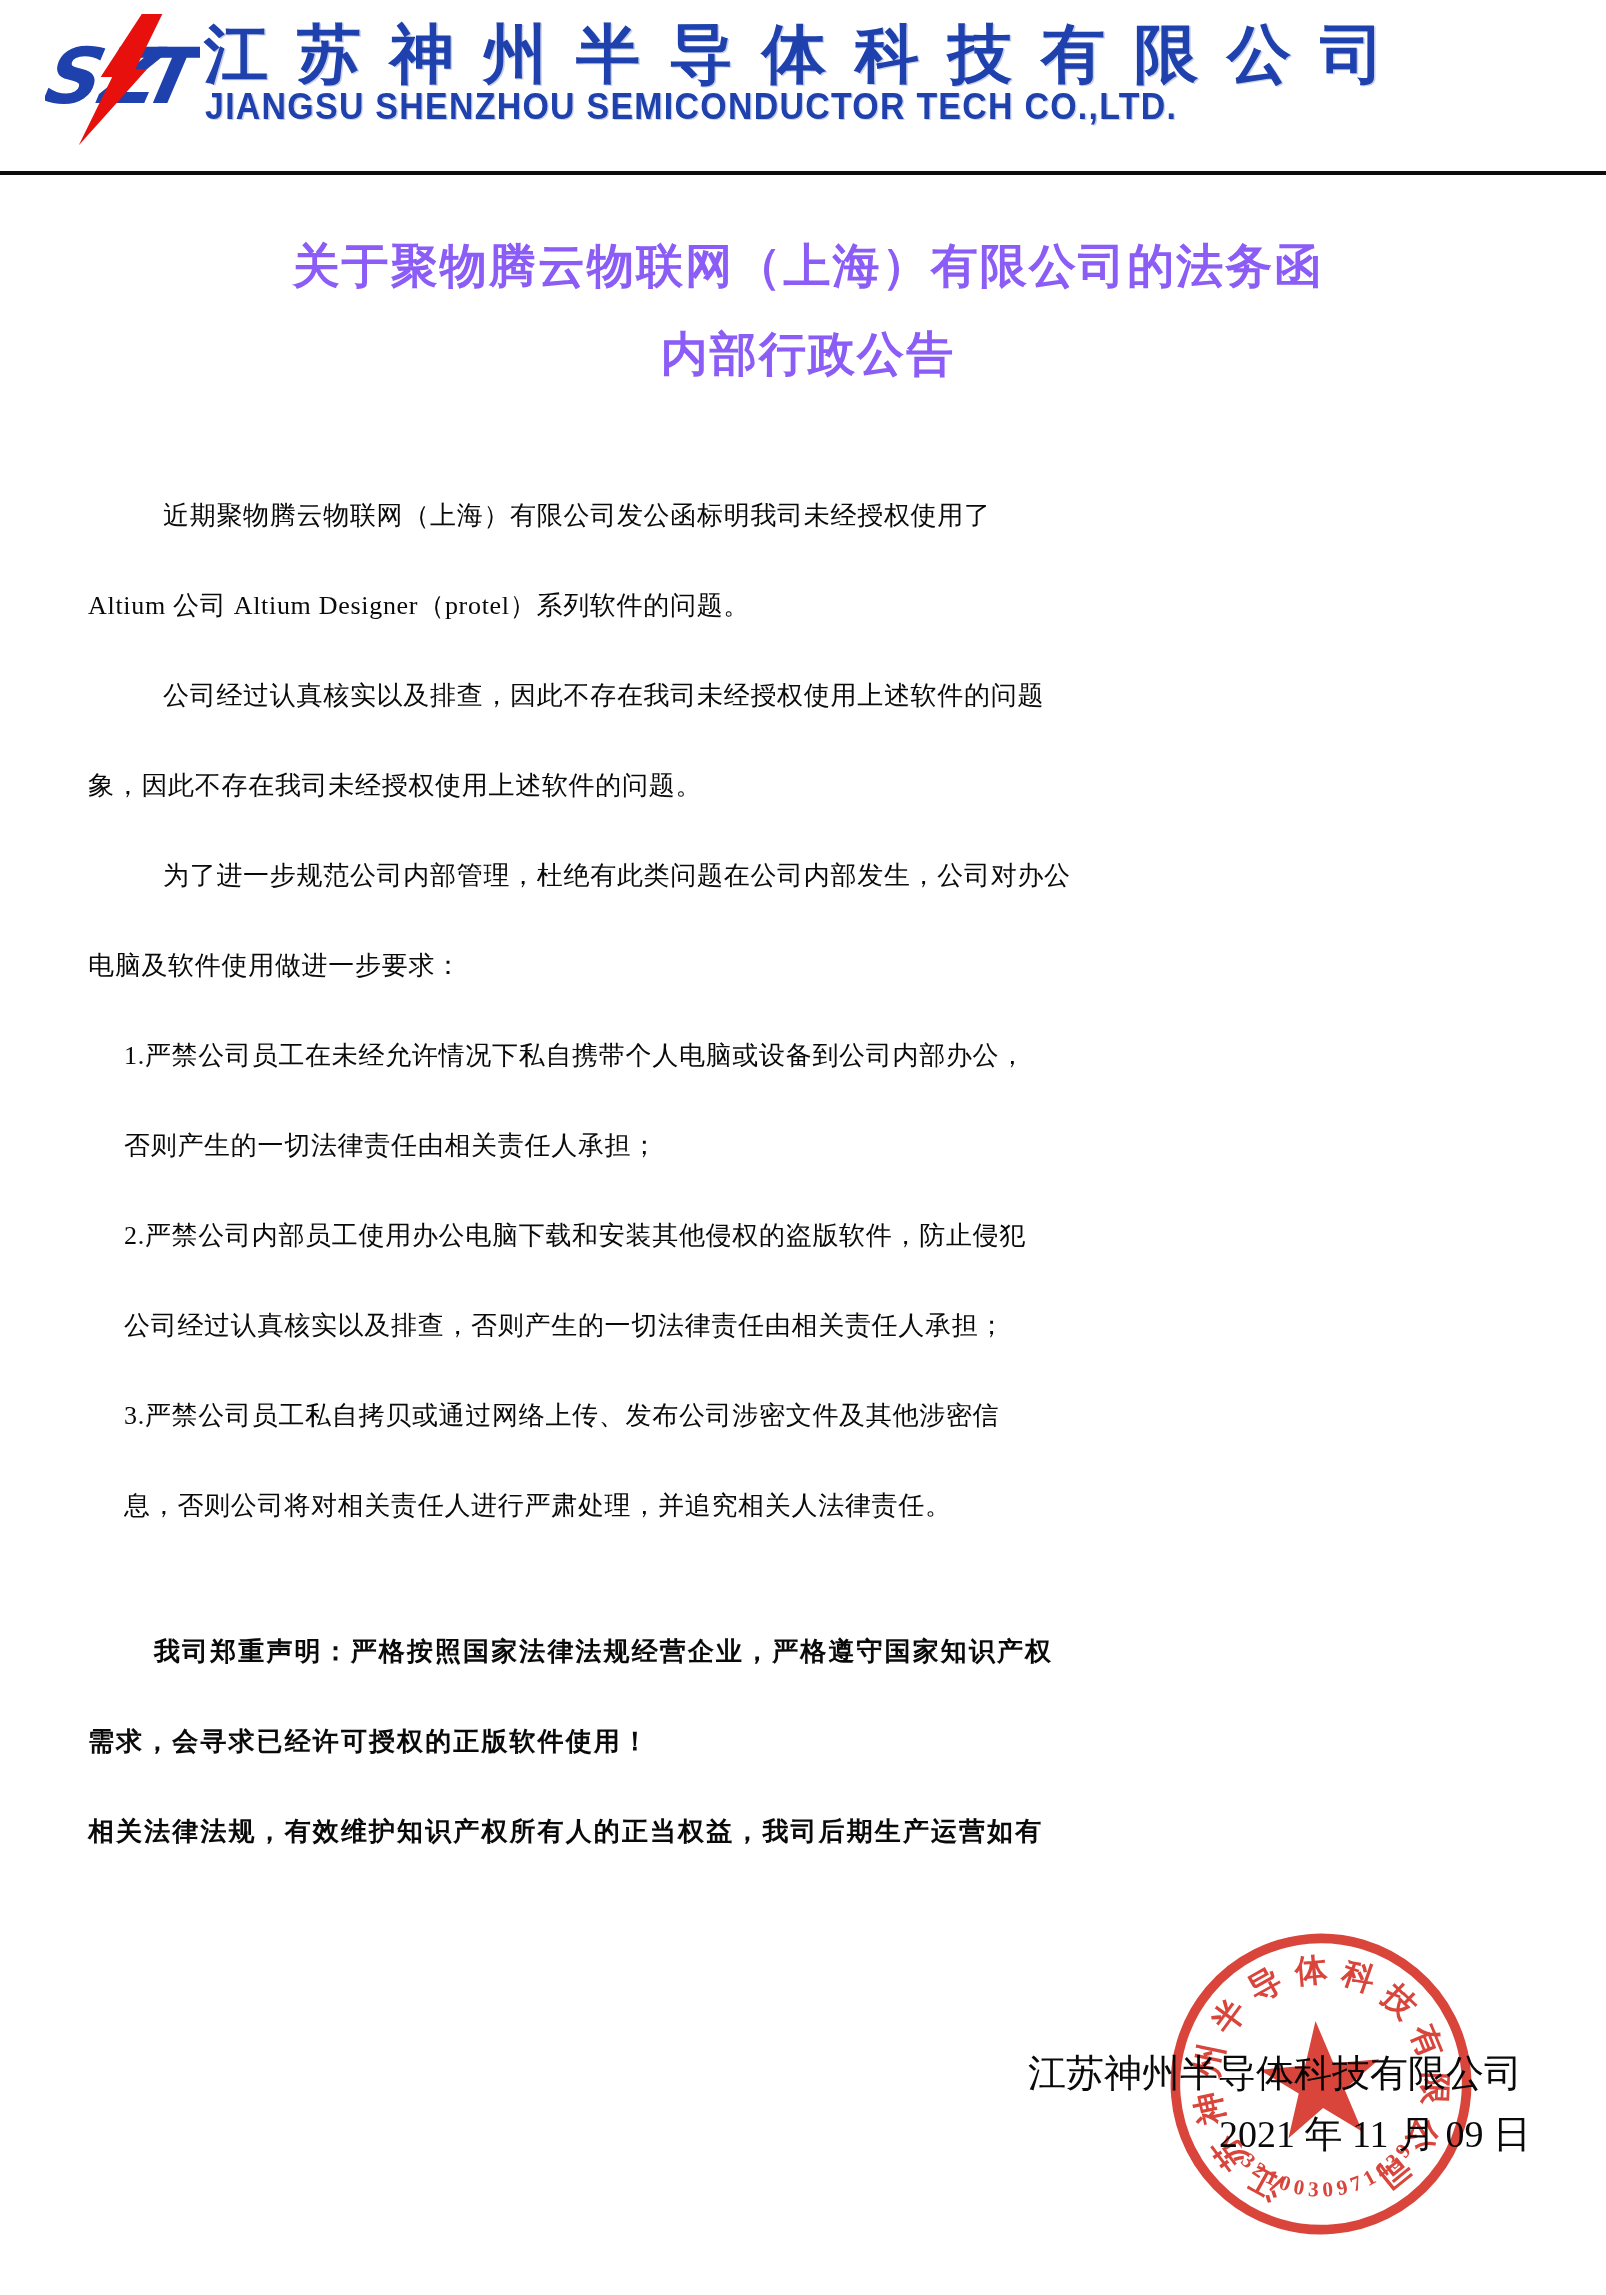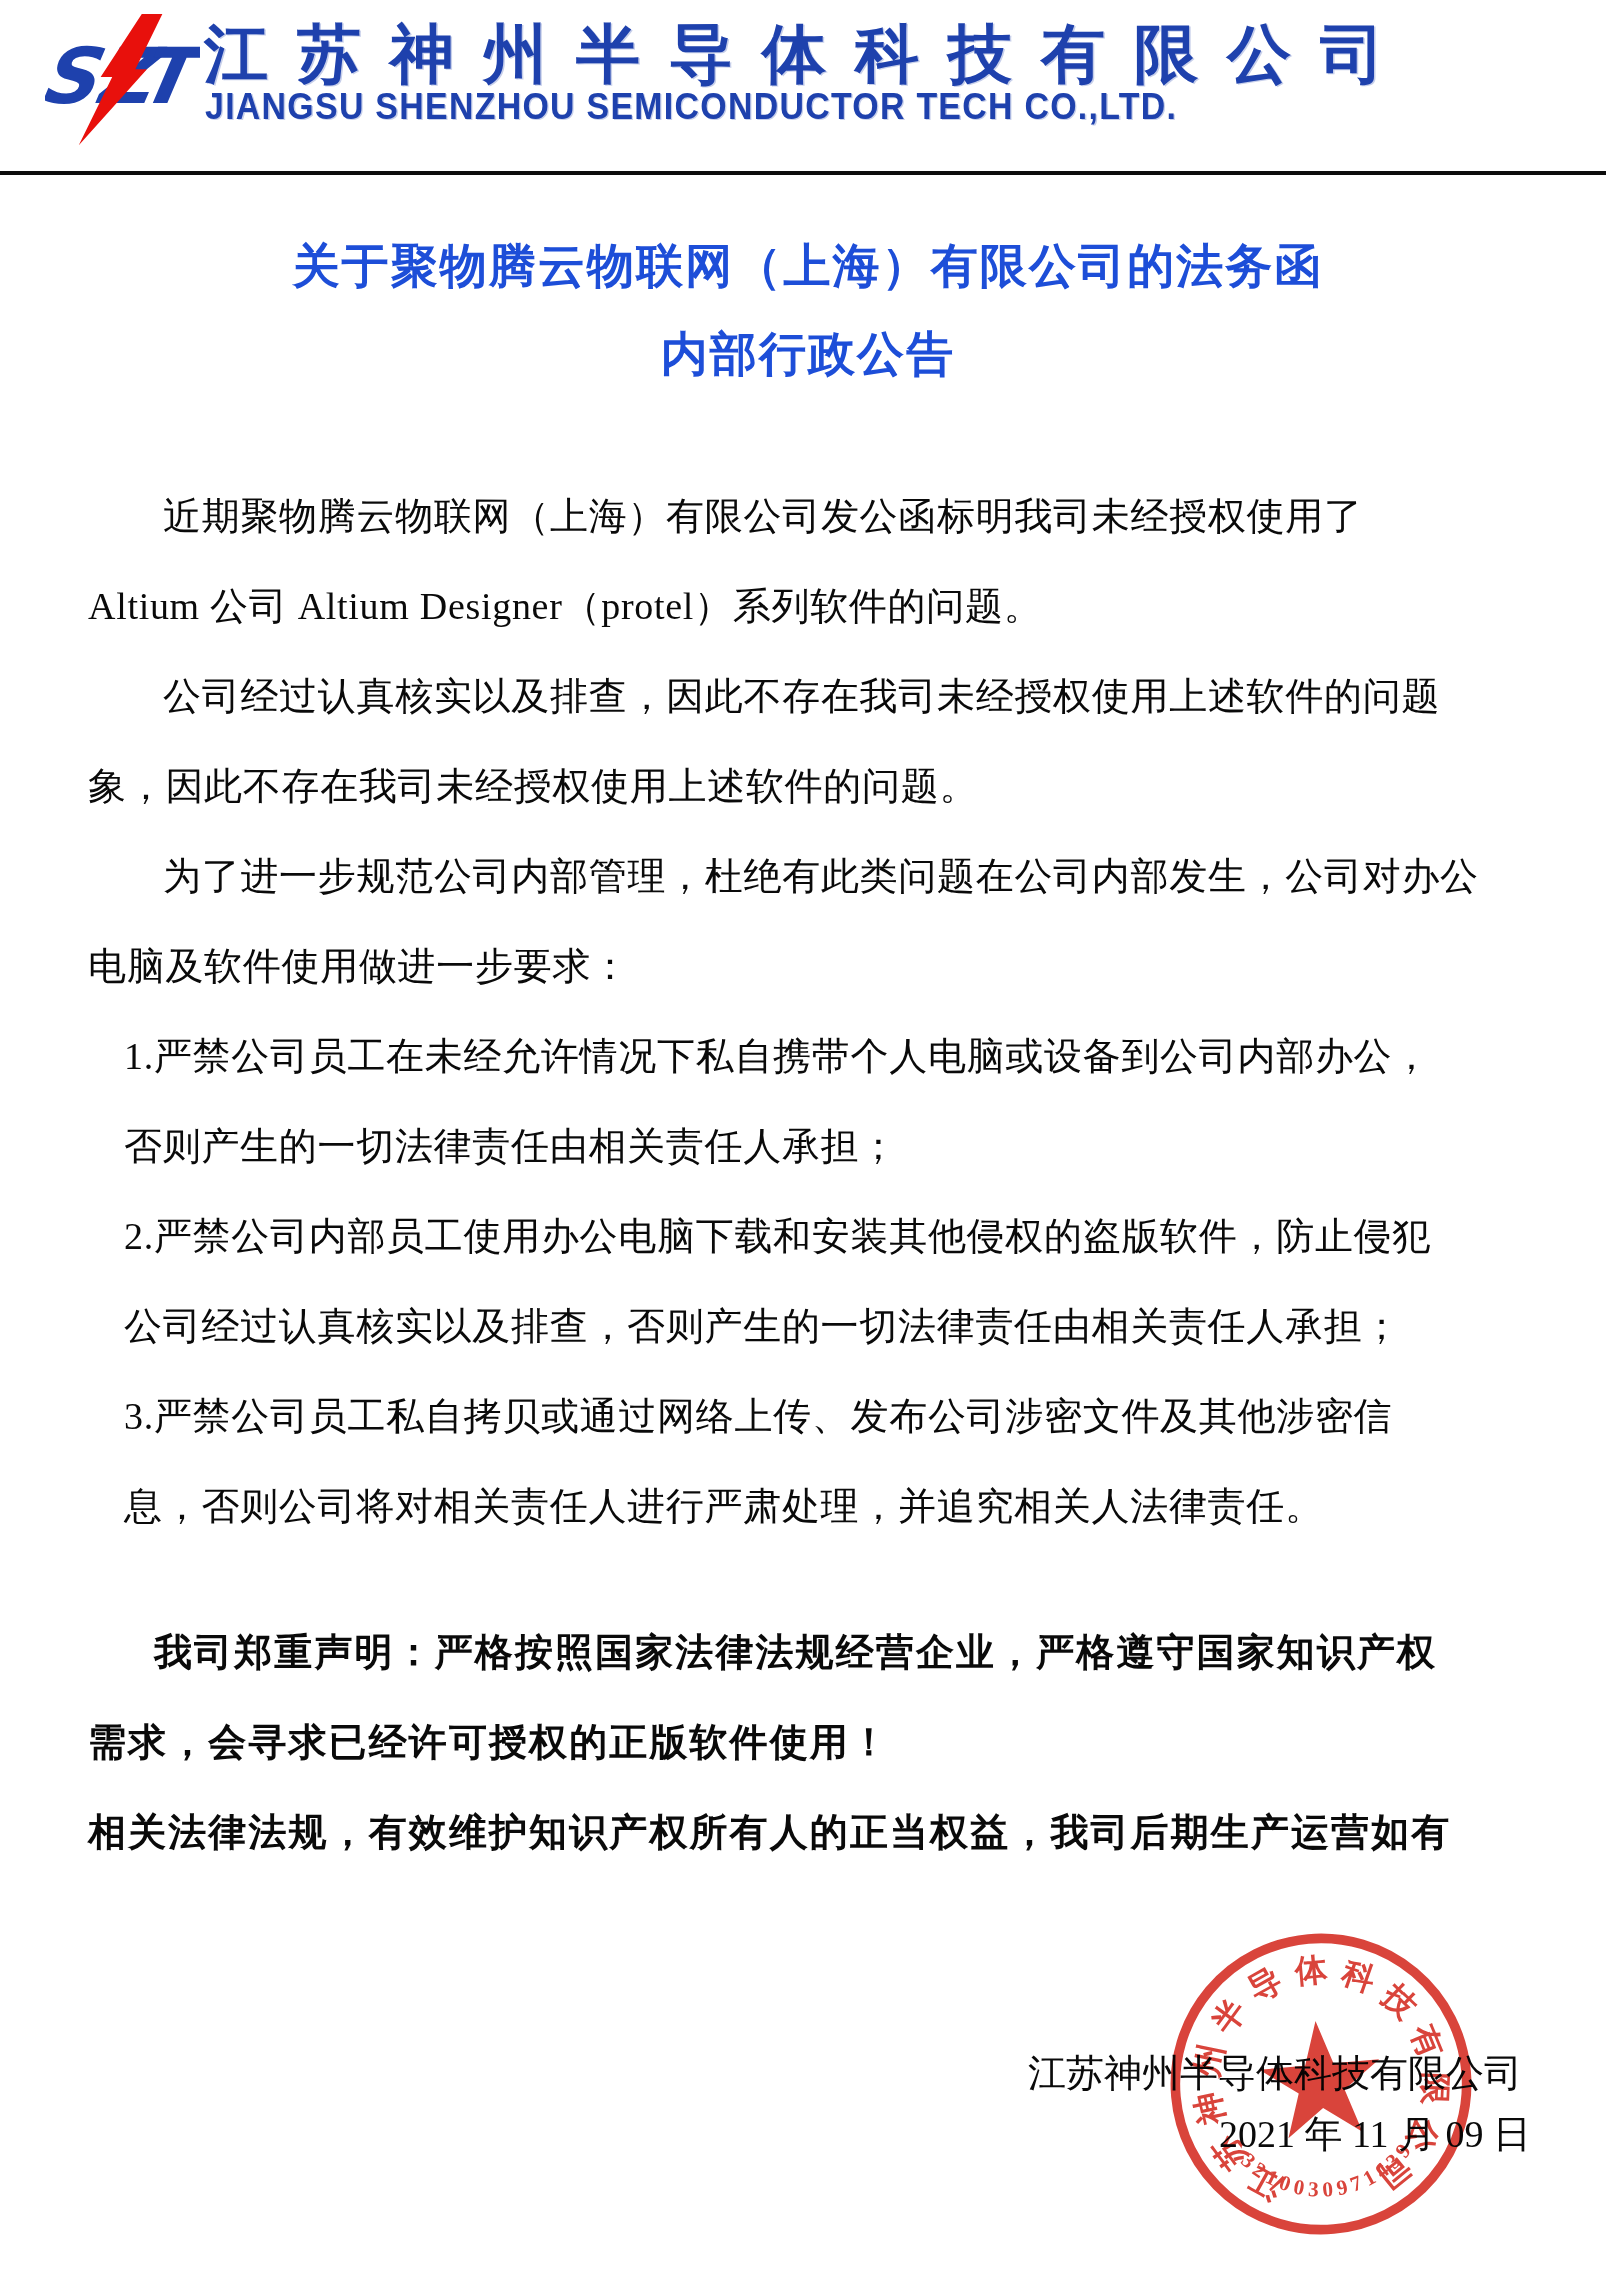--- a/index.html
+++ b/index.html
@@ -23,25 +23,25 @@
   .en-name{
     position:absolute;left:205px;top:86px;white-space:nowrap;
     font-family:"Liberation Sans","DejaVu Sans",sans-serif;
     font-weight:bold;font-size:36px;letter-spacing:1.4px;color:#1e41ad;
     transform:scaleX(.94);transform-origin:left center;
     text-shadow:1.4px 1.4px 0 rgba(30,65,173,.25);
   }
   .rule{position:absolute;left:0;top:171px;width:1606px;height:4.1px;background:#0d0d0d;}
   
   .doc-title{position:absolute;left:10px;right:0;text-align:center;
-    font-weight:900;font-size:47px;letter-spacing:2.1px;color:#1d4ed8;white-space:nowrap;}
+    font-weight:900;font-size:47px;letter-spacing:2.1px;color:#8b5cf6;white-space:nowrap;}
   .t1{top:235px;}
   .t2{top:323px;}
   
-  .body-text{position:absolute;left:88px;top:471px;width:1436px;font-size:38px;letter-spacing:0.7px;}
+  .body-text{position:absolute;left:88px;top:471px;width:1436px;font-size:26px;letter-spacing:0.7px;}
   .bline{height:90px;line-height:90px;white-space:nowrap;}
   .ind2{padding-left:75px;}
   .item{padding-left:36px;font-family:Liberation Serif, serif;}
   .decl{font-weight:bold;letter-spacing:2.1px;}
   .dind{padding-left:66px;}
   .gap{margin-top:56px;}
   
   .sig{position:absolute;top:2048px;right:84px;font-size:38px;letter-spacing:0;white-space:nowrap;z-index:2;}
   .date{position:absolute;top:2109px;right:75px;font-size:38px;white-space:nowrap;z-index:2;}
   

